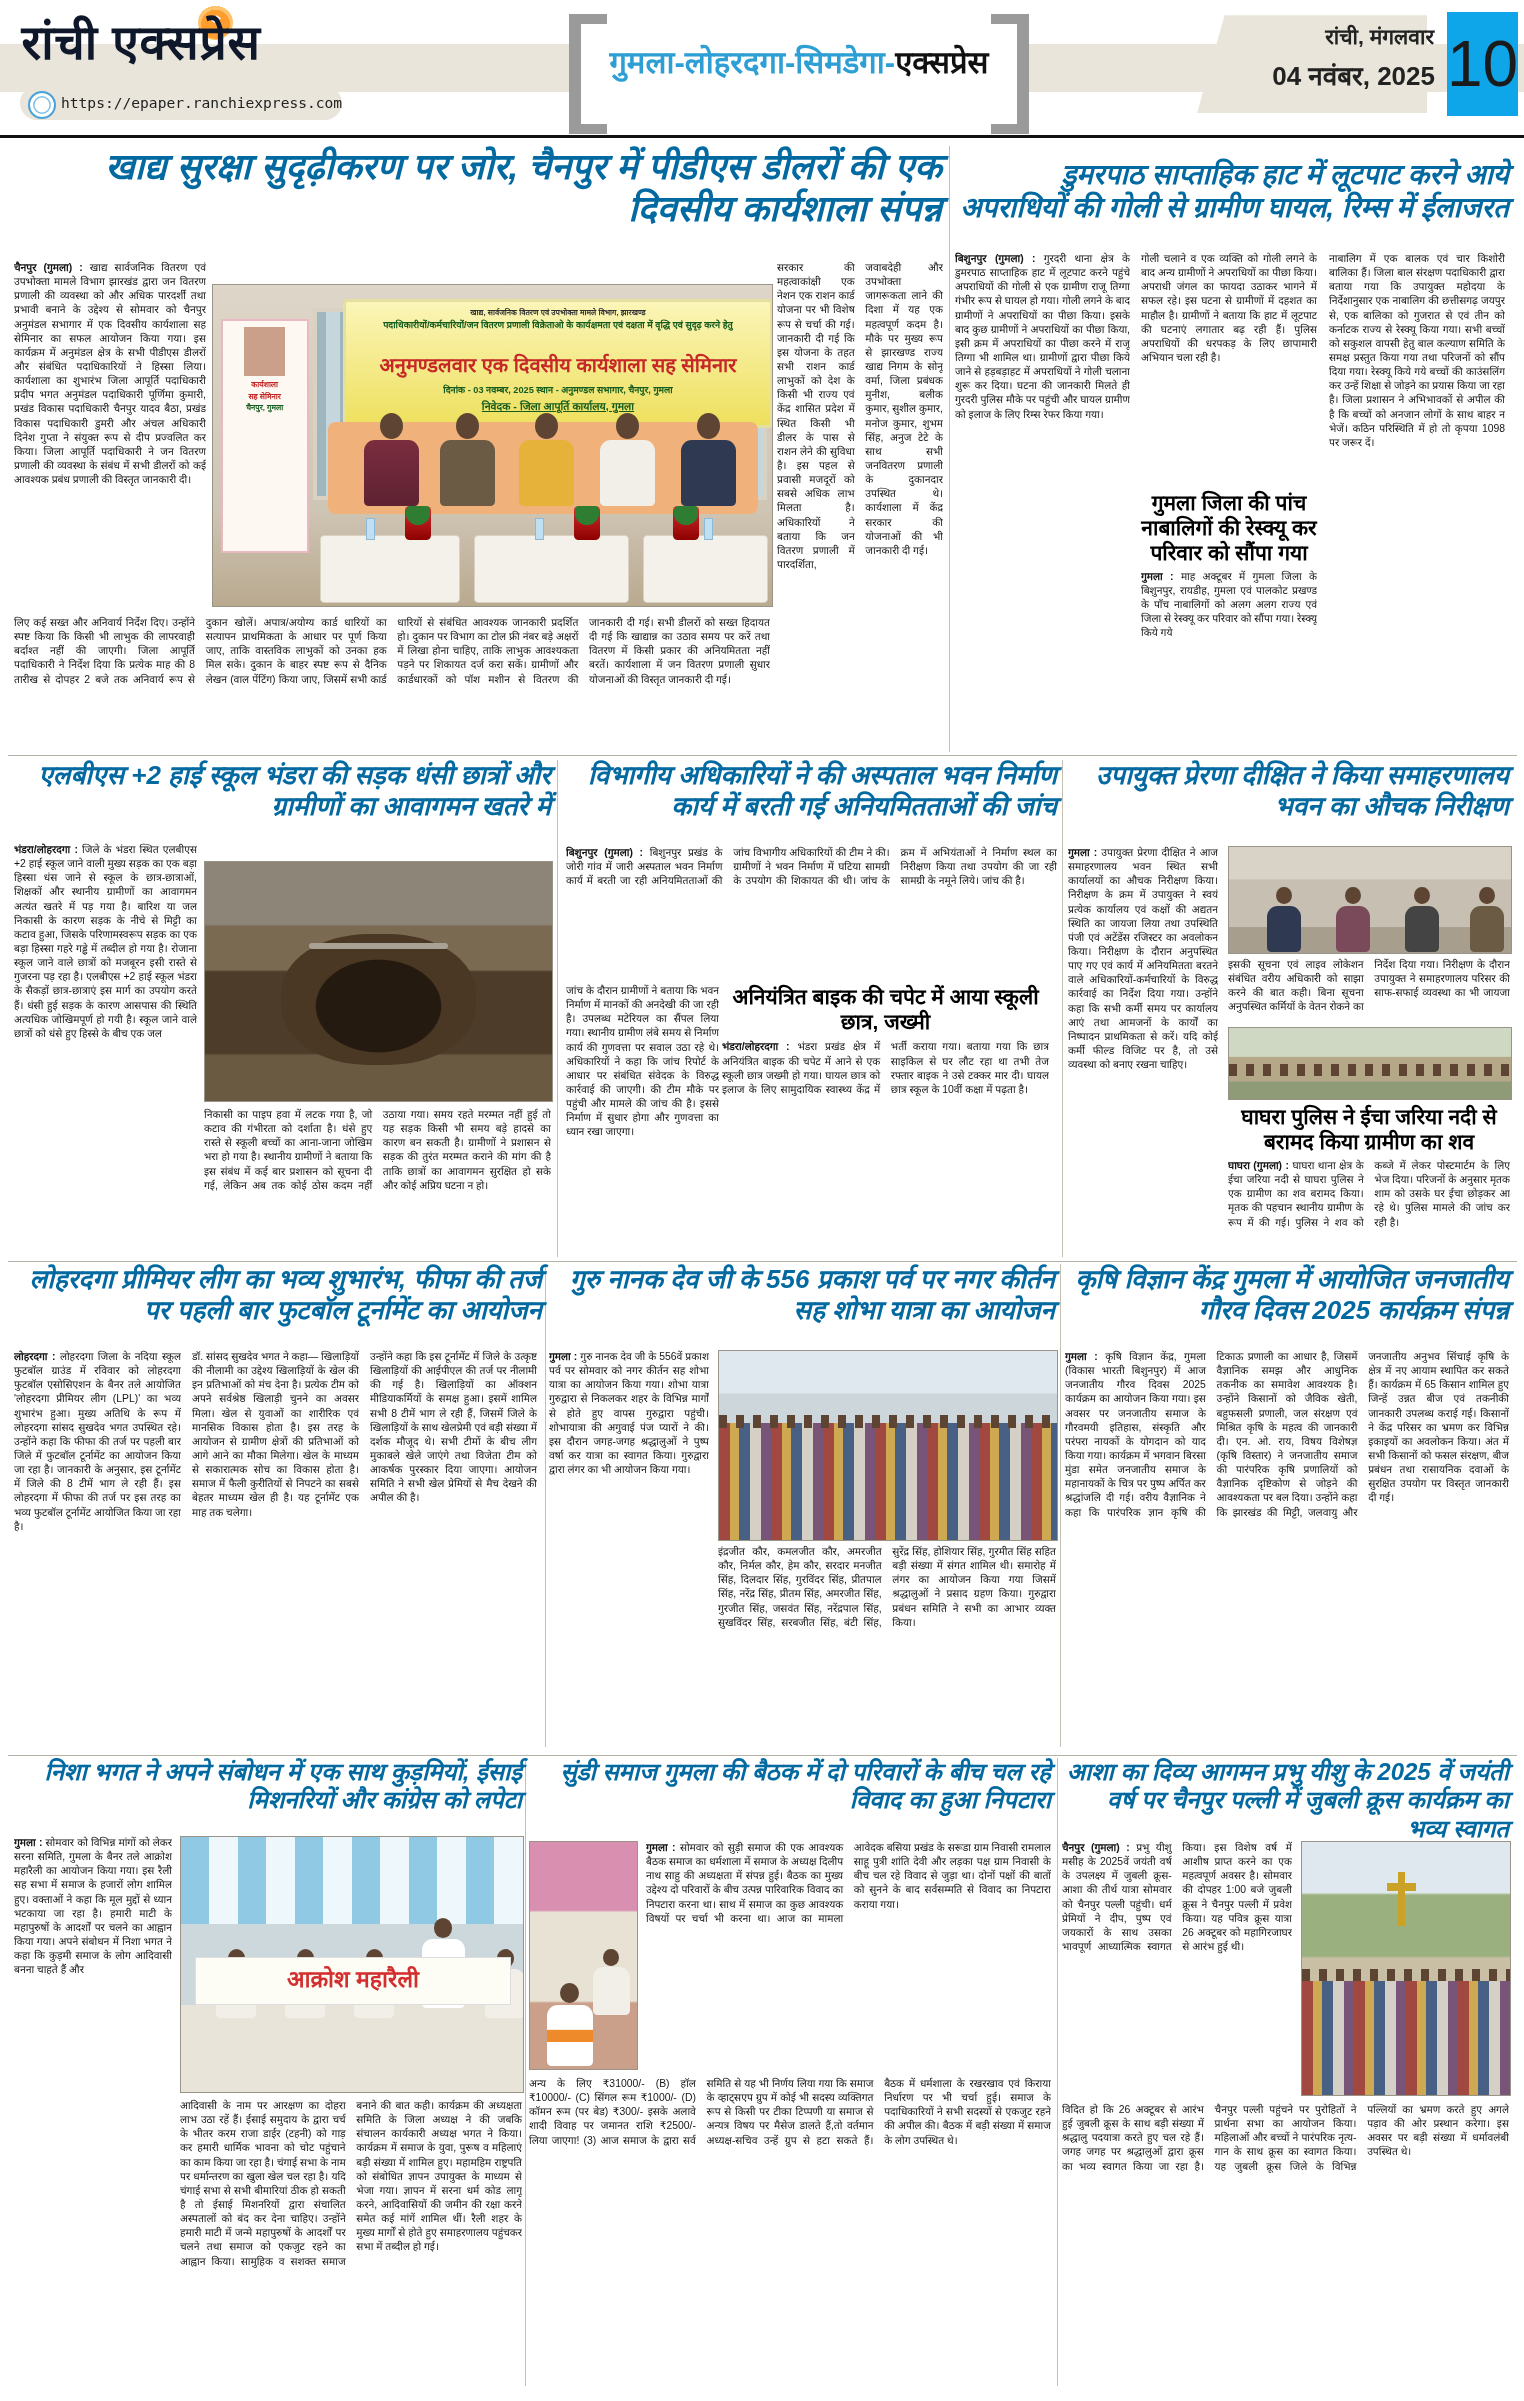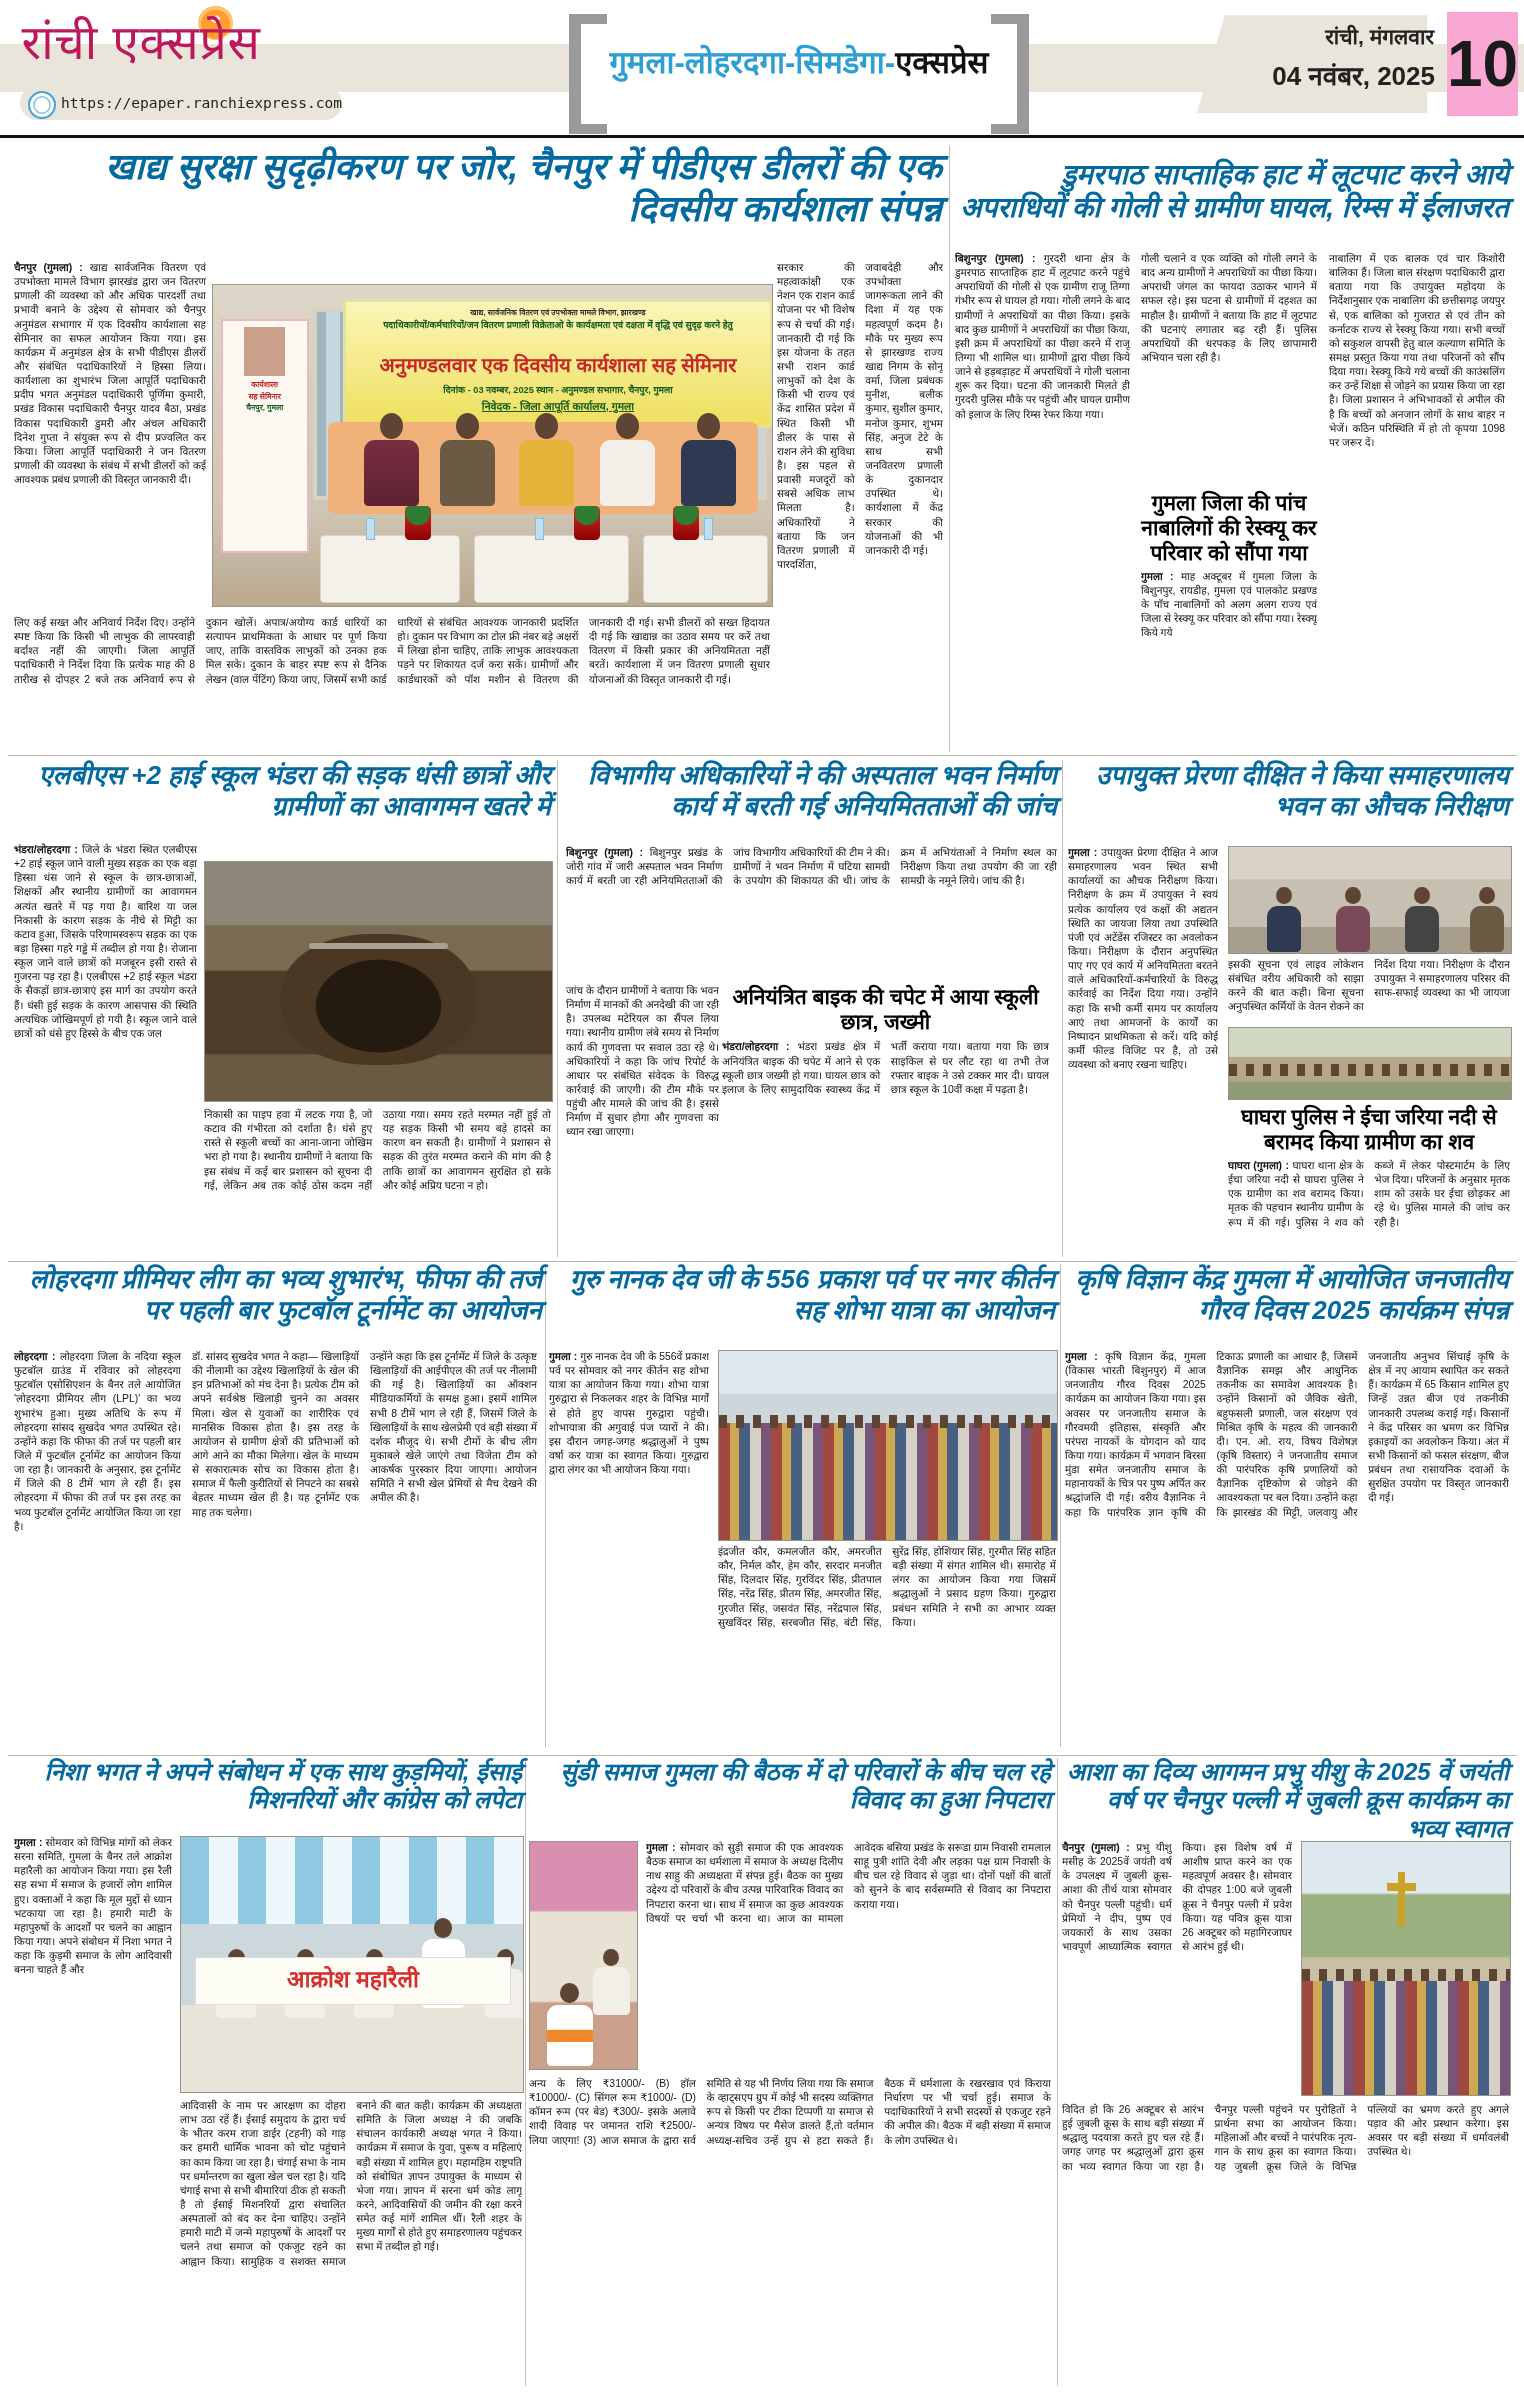--- a/index.html
+++ b/index.html
@@ -1,42 +1,42 @@
 <!DOCTYPE html>
 <html style="font-size:12.3px"><head>
 <meta charset="utf-8">
 <style>
   html,body{margin:0;padding:0;background:#fff;}
   .page{position:relative;width:1524px;height:2401px;background:#fff;overflow:hidden;
         font-family:"Liberation Sans","DejaVu Sans",sans-serif;color:#1a1a1a;}
   
   .hdr{position:absolute;left:0;top:0;width:1524px;height:135px;background:#fff;}
   .hdr-band{position:absolute;left:0;top:44px;width:1524px;height:48px;background:#e9e5da;}
-  .logo{position:absolute;left:21.5px;top:7.7px;font-size:48px;font-weight:400;color:#be185d;letter-spacing:0.8px;}
+  .logo{position:absolute;left:21.5px;top:7.7px;font-size:48px;font-weight:700;color:#0f172a;letter-spacing:0.8px;}
   .sun{position:absolute;left:198px;top:4.6px;width:35px;height:35px;border-radius:50%;
        background:radial-gradient(circle at 50% 55%,#ff9d2e 0 55%,#ffc46b 56% 70%,transparent 71%);}
   .sun:after{content:"";position:absolute;left:12.3px;top:10.7px;width:10.7px;height:7.7px;background:#fff;
        clip-path:polygon(0 60%,60% 0,100% 40%,40% 100%);}
   .urlbar{position:absolute;left:20px;top:86px;width:322px;height:34px;background:#e9e5da;border-radius:17px;}
   .fp{position:absolute;left:7.7px;top:4.6px;width:24.6px;height:24.6px;border-radius:50%;background:#fff;
       border:2.3px solid #4aa3d8;box-shadow:inset 0 0 0 3.1px #fff,inset 0 0 0 4.6px #7cc1e8;}
   .url{position:absolute;left:41px;top:7.7px;font-family:"DejaVu Sans Mono","Liberation Mono",monospace;
        font-size:14.6px;color:#222;}
   .edition{position:absolute;left:569px;top:14px;width:460px;height:100px;background:#fff;}
   .brk{position:absolute;top:0;width:26px;height:100px;}
   .brk.l{left:0;border-left:12.3px solid #9a9a9a;border-top:10.7px solid #9a9a9a;border-bottom:10.7px solid #9a9a9a;}
   .brk.r{right:0;border-right:12.3px solid #9a9a9a;border-top:10.7px solid #9a9a9a;border-bottom:10.7px solid #9a9a9a;}
   .ed-txt{position:absolute;left:31px;right:31px;top:26px;text-align:center;font-size:31px;font-weight:800;color:#2e9fd4;}
   .ed-txt b{color:#111;}
   .datebox{position:absolute;left:1197px;top:15.3px;width:230px;height:98px;background:#e9e5da;
            clip-path:polygon(12% 0,100% 0,100% 100%,0 100%);}
   .city{position:absolute;left:1258px;top:21.5px;width:176px;text-align:right;font-size:21px;font-weight:700;color:#222;}
   .ddate{position:absolute;left:1220px;top:57px;width:215px;text-align:right;font-size:26px;font-weight:700;color:#222;}
-  .pno{position:absolute;left:1447px;top:12.3px;width:71px;height:104px;background:#f9a8d4;
-       font-size:64px;font-weight:700;color:#1b1b1b;text-align:center;line-height:104px;}
+  .pno{position:absolute;left:1447px;top:12.3px;width:71px;height:104px;background:#0ea5e9;
+       font-size:64px;font-weight:400;color:#1b1b1b;text-align:center;line-height:104px;}
   .rule-thick{position:absolute;left:0;top:135px;width:1524px;height:3.1px;background:#111;}
   .hrule{position:absolute;left:7.7px;width:1509px;height:0.8px;background:#b7b2a6;}
   
   .art{position:absolute;}
   .hl{font-weight:800;color:#0369a1;text-align:right;line-height:1.18;font-style:italic;}
   .hl1{font-size:36px;}
   .hl2{font-size:28px;}
   .hl3{font-size:26px;}
   .hl4{font-size:24px;}
   .sub-hl{font-weight:800;color:#000;text-align:center;line-height:1.2;font-size:21px;}

